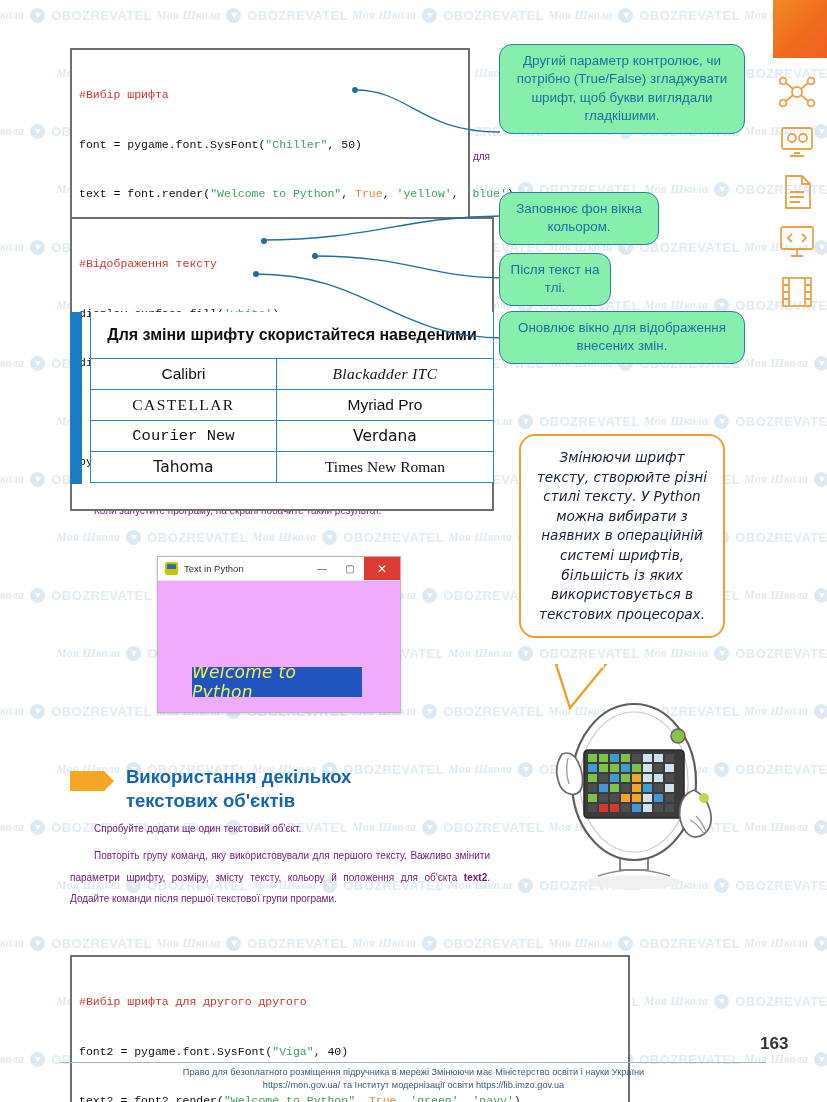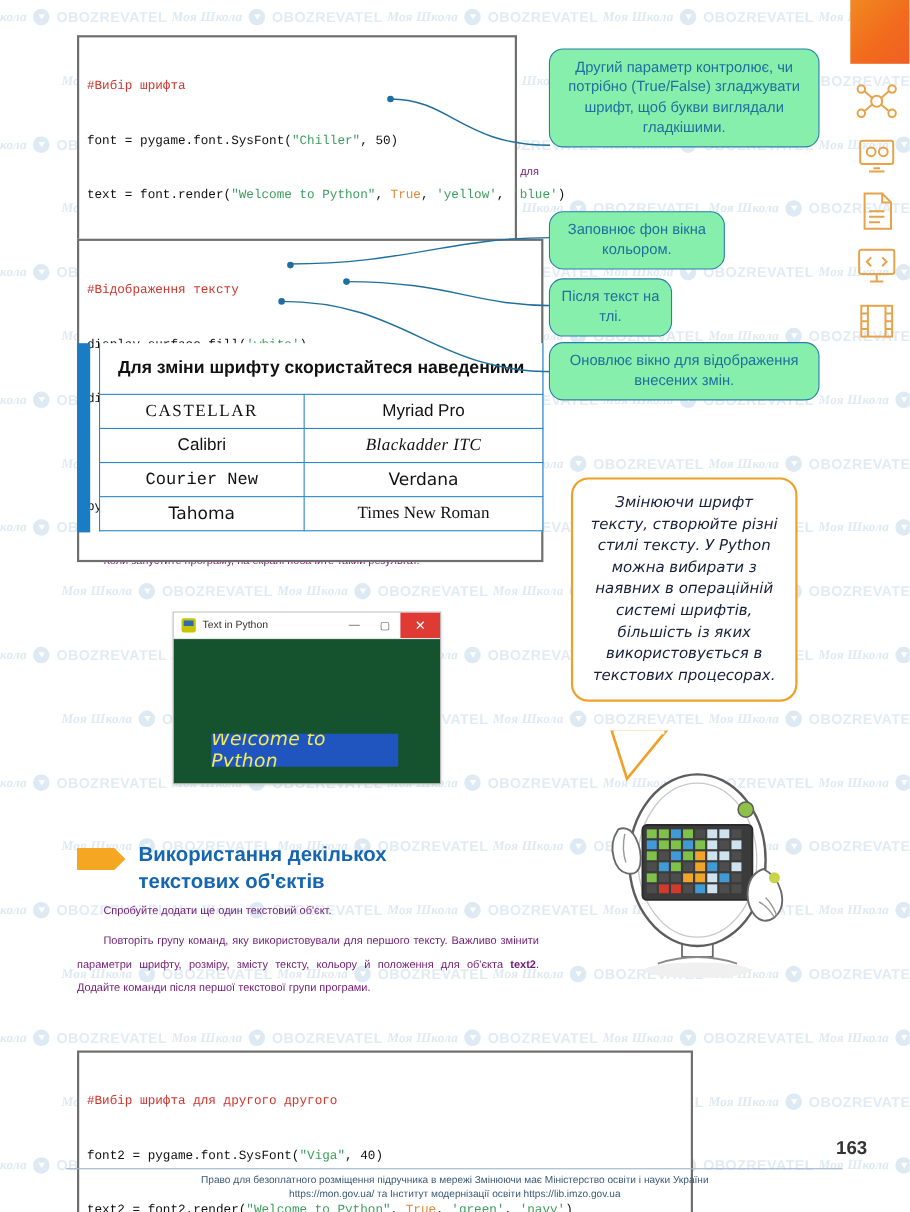--- a/index.html
+++ b/index.html
@@ -124,21 +124,21 @@
   #win .tico { width:13px; height:13px; margin:0 6px 0 7px;
                background:#c8c400; border-radius:2px; position:relative; flex:none; }
   #win .tico:after{ content:""; position:absolute; left:2px; top:2px; width:9px; height:5px;
                     background:#2b6cb0; border-radius:1px 1px 0 0;}
   #win .ttl { font-size:9.5px; color:#333; flex:1; }
   #win .wbtn { width:28px; height:23px; display:flex; align-items:center;
                justify-content:center; font-size:10px; color:#555; flex:none; }
   #win .wclose { background:#e03a35; color:#fff; width:36px; height:23px;
                  display:flex; align-items:center; justify-content:center;
                  font-size:12px; flex:none;}
-  #win .canvas { position:relative; height:131px; background:#14532d; }
+  #win .canvas { position:relative; height:131px; background:#f0abfc; }
   #win .ptxt { position:absolute; left:34px; bottom:15px; width:170px; height:30px;
                background:#2055c0; display:flex; align-items:center;
                justify-content:center;
                font-family:"DejaVu Sans", sans-serif; font-style:italic;
                font-size:17px; color:#f2ef4a; letter-spacing:.3px; overflow:hidden;}
 
   
   .sec-head { position:absolute; z-index:7; display:flex; gap:12px; align-items:flex-start; }
   .flag { width:44px; height:24px; flex:none; margin-top:4px; }
   .sec-title { font-size:18.5px; line-height:24px; font-weight:bold; color:#1665b0; }
@@ -802,21 +802,21 @@
     <svg viewBox="0 0 44 40" fill="none" stroke="currentColor" stroke-width="1.8">
       <rect x="8" y="6" width="28" height="28"></rect>
       <path d="M14 6 v28 M30 6 v28"></path>
       <path d="M8 13 h6 M8 20 h6 M8 27 h6 M30 13 h6 M30 20 h6 M30 27 h6"></path>
     </svg>
   </div>
 </div>
 
 <div id="page">
 
-  <div class="code" style="left:70px; top:32px; width:400px;">
+  <div class="code" style="left:70px; top:48px; width:400px;">
     <div><span class="cmt">#Вибір шрифта</span></div>
     <div>font = pygame.font.SysFont(<span class="str">"Chiller"</span>, 50)</div>
     <div>text = font.render(<span class="str">"Welcome to Python"</span>, <span class="bool">True</span>, <span class="str">'yellow'</span>, <span class="str">'blue'</span>)</div>
     <div>textRect = text.get_rect()</div>
     <div>textRect.center = (x / 2, y / 2)</div>
   </div>
   <div class="dot" style="left:352px; top:87px;"></div>
 
   <div class="callout" style="left:499px; top:44px; width:246px;">Другий параметр контролює, чи потрібно (True/False) згладжувати шрифт, щоб букви виглядали гладкішими.</div>
   <svg class="lead" style="left:350px; top:84px; width:160px; height:55px;">
@@ -852,26 +852,26 @@
   </svg>
 
   <div class="tbl-wrap" style="left:70px; top:312px; width:424px; height:172px;">
     <div class="tbl-bar"></div>
     <table class="fonts">
       <tbody>
           <tr class="hdr">
         <td colspan="2">Для зміни шрифту скористайтеся наведеними</td>
       </tr>
       <tr>
+        <td class="f-calibri">Calibri</td>
+        <td class="f-black">Blackadder ITC</td>
+      </tr>
+      <tr>
         <td class="f-castellar">CASTELLAR</td>
         <td class="f-myriad">Myriad Pro</td>
-      </tr>
-      <tr>
-        <td class="f-calibri">Calibri</td>
-        <td class="f-black">Blackadder ITC</td>
       </tr>
       <tr>
         <td class="f-courier">Courier New</td>
         <td class="f-verdana">Verdana</td>
       </tr>
       <tr>
         <td class="f-tahoma">Tahoma</td>
         <td class="f-times">Times New Roman</td>
       </tr>
     </tbody>

